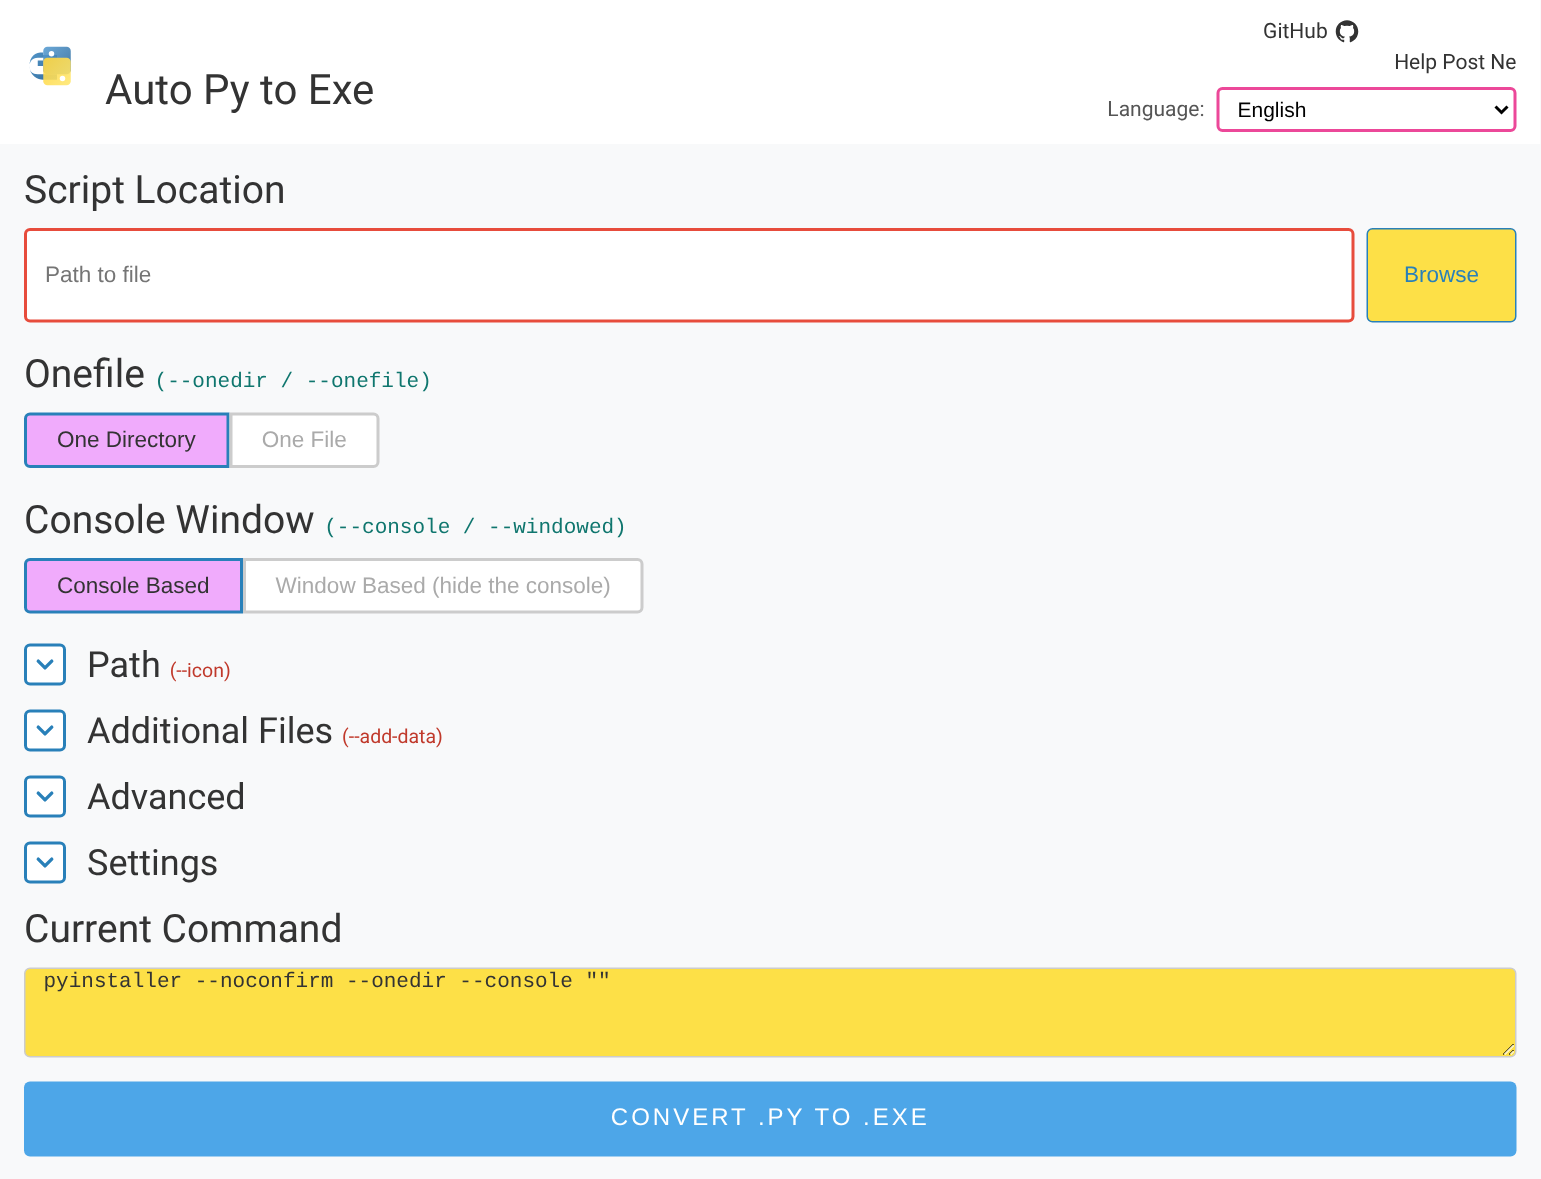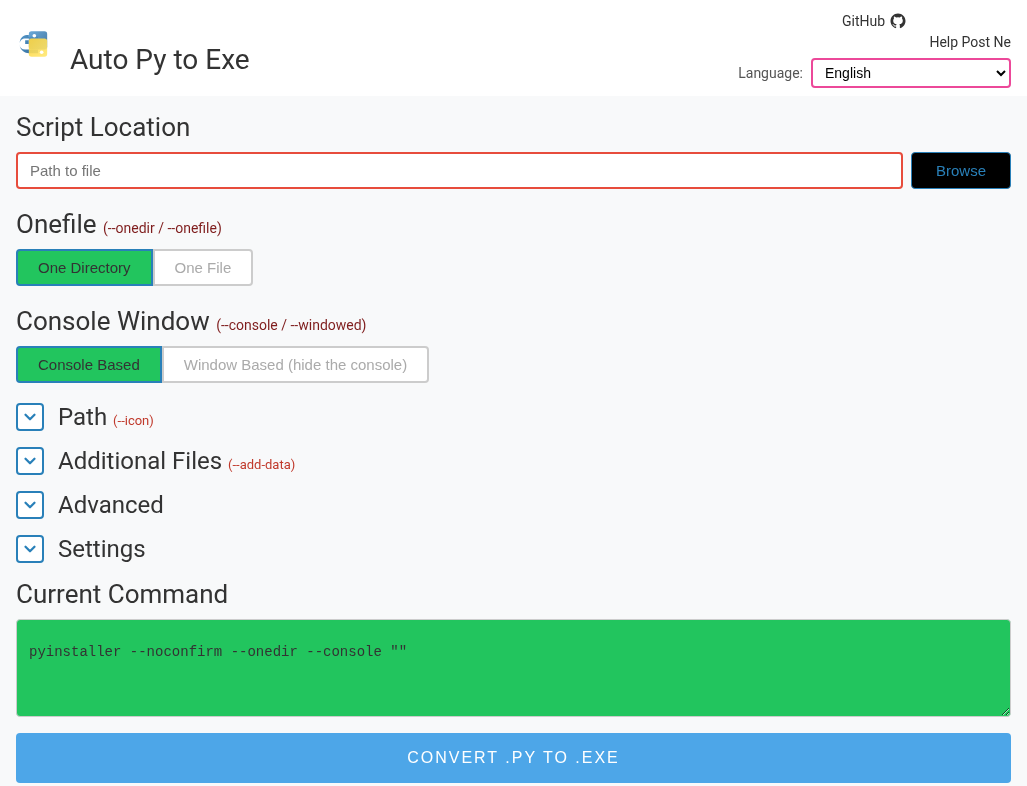--- a/index.html
+++ b/index.html
@@ -93,47 +93,48 @@
 
     .section-title {
       font-size: 26px;
       font-weight: 400;
       color: #333;
       margin-bottom: 10px;
     }
 
     .section-subtitle {
       font-size: 14px;
-      color: #7f1d1d;
+      color: #0f766e;
       font-weight: 400;
+      font-family: Liberation Mono, monospace;
     }
 
     .script-location-row {
       display: flex;
       gap: 8px;
       margin-bottom: 20px;
     }
 
     .path-input {
       flex: 1;
-      padding: 8px 12px;
+      padding: 21px 12px;
       font-size: 15px;
       border: 2px solid #e74c3c;
       border-radius: 4px;
       background: #fff;
       color: #999;
       outline: none;
     }
 
     .browse-button {
       padding: 8px 24px;
       font-size: 15px;
       border: 1px solid #2980b9;
       border-radius: 4px;
-      background: #000000;
+      background: #fde047;
       color: #2980b9;
       cursor: pointer;
     }
 
     .onefile-section {
       margin-bottom: 20px;
     }
 
     .toggle-group {
       display: flex;
@@ -152,21 +153,21 @@
     .toggle-btn:first-child {
       border-radius: 4px 0 0 4px;
     }
 
     .toggle-btn:last-child {
       border-radius: 0 4px 4px 0;
     }
 
     .toggle-btn.active {
       border-color: #2980b9;
-      background: #22c55e;
+      background: #f0abfc;
       color: #333;
       font-weight: 500;
     }
 
     .toggle-btn.inactive {
       border-color: #ccc;
       color: #aaa;
     }
 
     .console-section {
@@ -209,26 +210,26 @@
       color: #c0392b;
     }
 
     .current-command-section {
       margin-bottom: 12px;
     }
 
     .command-output {
       width: 100%;
       min-height: 60px;
-      padding: 24px 12px;
+      padding: 1px 12px;
       font-family: 'Courier New', monospace;
       font-size: 14px;
       border: 1px solid #ccc;
       border-radius: 4px;
-      background: #22c55e;
+      background: #fde047;
       resize: vertical;
       color: #333;
     }
 
     .convert-button {
       width: 100%;
       padding: 16px;
       font-size: 16px;
       letter-spacing: 2px;
       background: #4da6e8;

